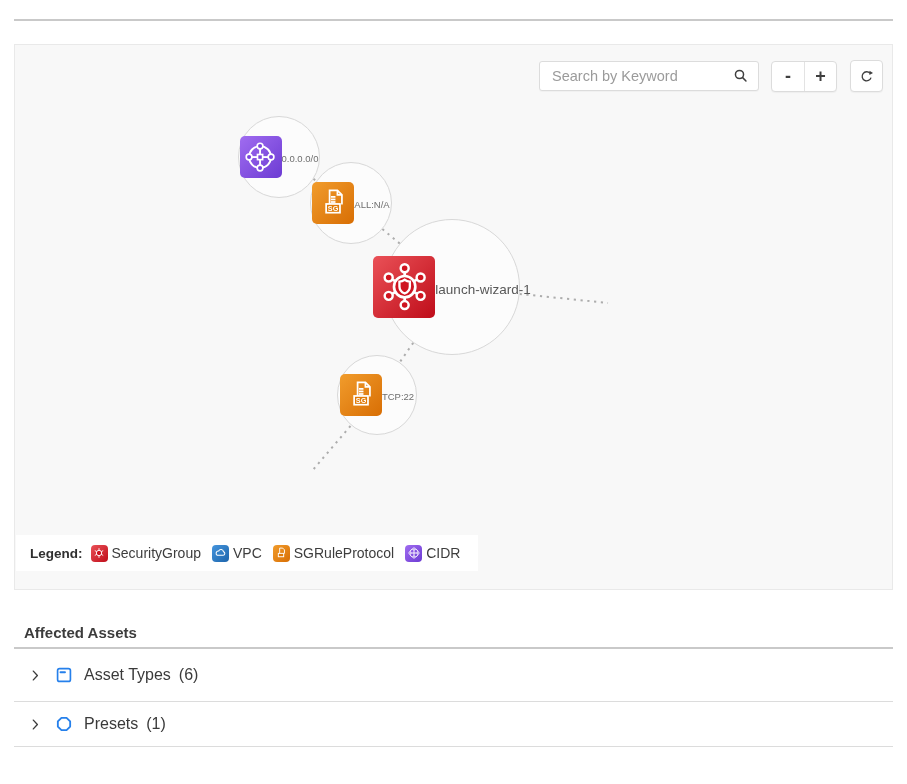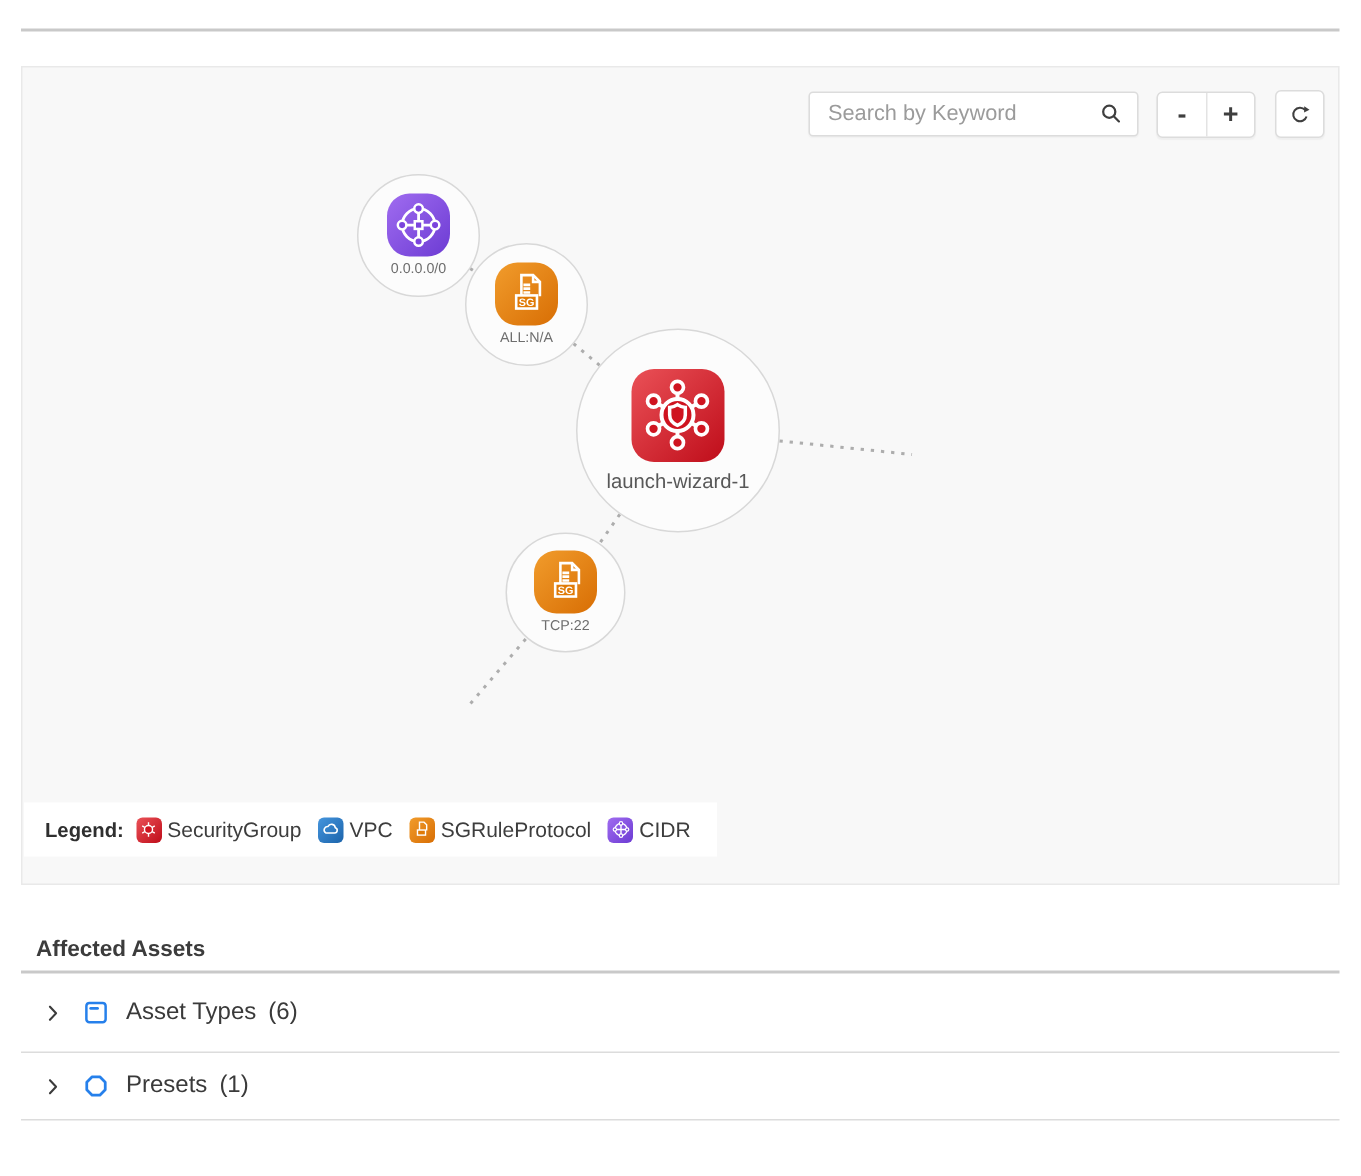--- a/index.html
+++ b/index.html
@@ -11,22 +11,22 @@
   .page-head { padding-top:13px; }
   .rule-strong { height:2px; background:#c9c9c9; margin:6px 14px 0; }
 
   
   .map-panel { position:relative; margin:23px 14px 0; height:546px;
     background:#f8f8f8; border:1px solid #e9e9e9; }
   .edges { position:absolute; left:0; top:0; }
 
   
   .node { position:absolute; border-radius:50%; border:1px solid #d8d8d8; background:#fcfcfc;
-    display:flex; flex-direction:column; align-items:center; justify-content:center; }
-  .node-icon { border-radius:15px; display:flex; align-items:center; justify-content:center;
+    display:flex; flex-direction:row; align-items:center; justify-content:center; }
+  .node-icon { border-radius:5px; display:flex; align-items:center; justify-content:center;
     flex:0 0 auto; }
   .sz42 { width:42px; height:42px; }
   .sz62 { width:62px; height:62px; }
   .node-icon svg { width:86%; height:86%; display:block; }
   .node-label { font-size:9.5px; color:#6e6e6e; margin-top:3px; white-space:nowrap; }
   .node-label.big { font-size:13.5px; color:#585858; margin-top:5px; }
   .grad-red    { background:linear-gradient(135deg,#ea5157,#bf0d1a); }
   .grad-orange { background:linear-gradient(135deg,#f19c2c,#d86e04); }
   .grad-purple { background:linear-gradient(135deg,#a06cf0,#6c3bd3); }
   .grad-blue   { background:linear-gradient(135deg,#4595dd,#1c64ab); }

